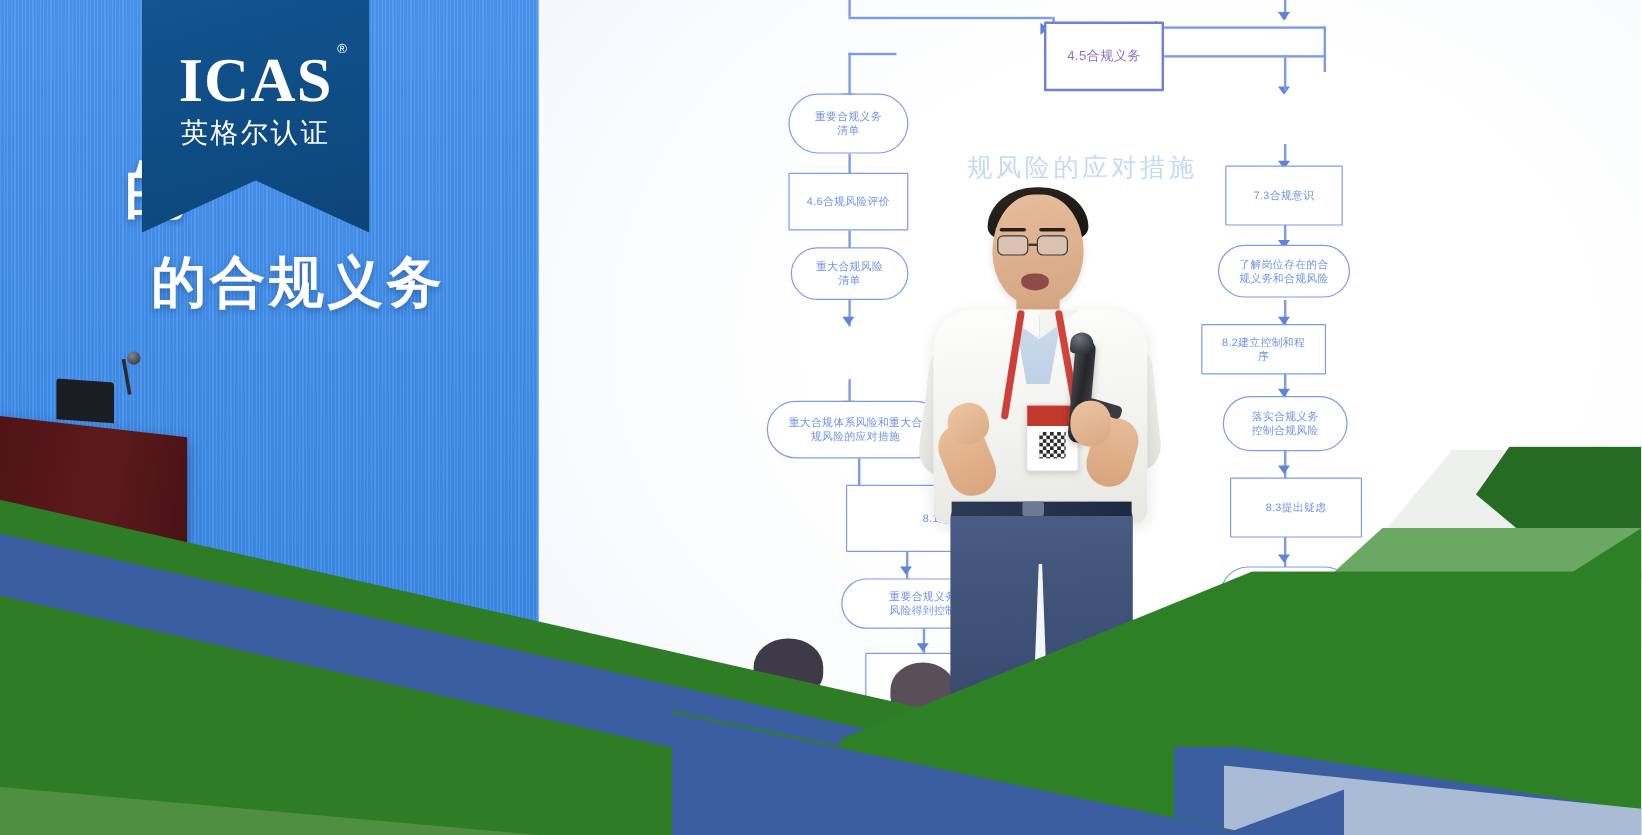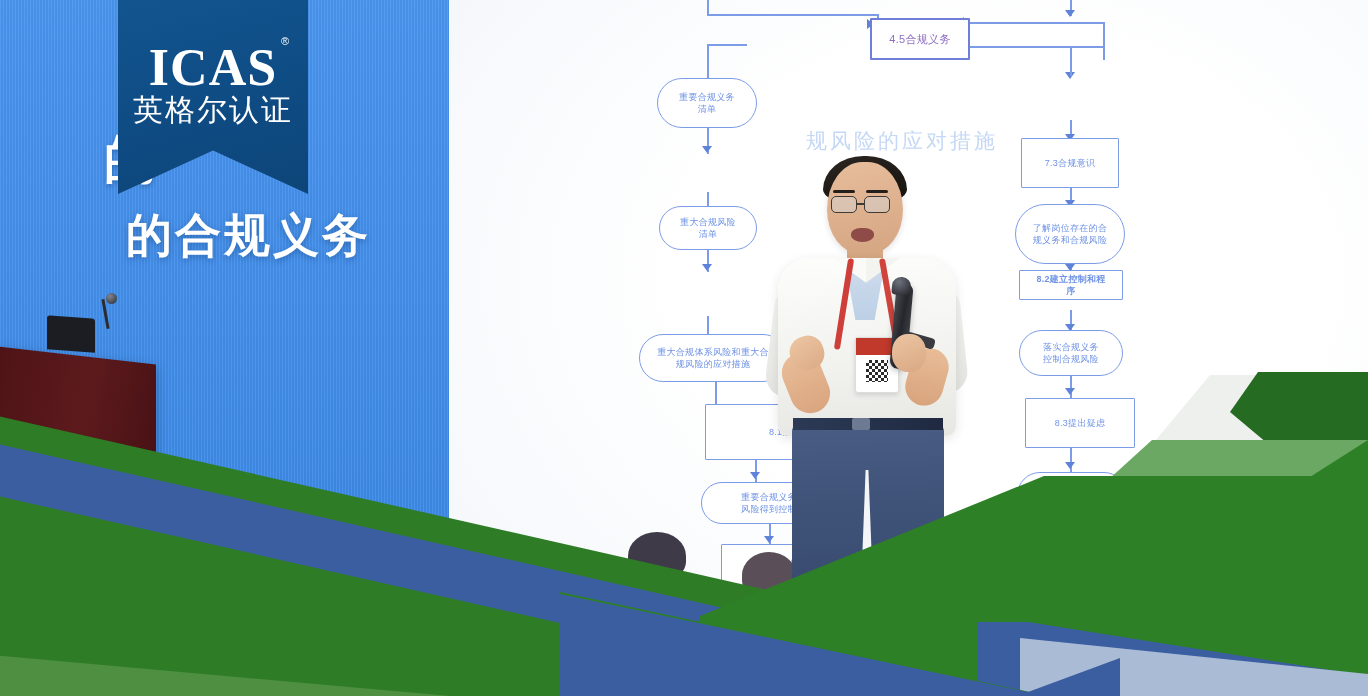--- a/index.html
+++ b/index.html
@@ -58,21 +58,21 @@
     font-family:"Liberation Serif", serif; font-weight:bold;
     font-size:52px; letter-spacing:1px; line-height:56px;
   }
   .logo-reg {
     position:absolute; left:163px; top:40px;
     color:#ffffff; font-size:11px; line-height:11px;
   }
   .logo-cn {
     position:absolute; left:0; right:0; top:100px;
     text-align:center; color:#ffffff;
-    font-size:30px; letter-spacing:2px; line-height:28px;
+    font-size:23px; letter-spacing:2px; line-height:28px;
   }
 
   
   .podium-body {
     position:absolute; left:-6px; top:346px; width:162px; height:120px;
     background:linear-gradient(100deg,#4e1316 0%,#5d1a1d 55%,#471114 100%);
     transform:skewY(6.5deg); transform-origin:left top;
     box-shadow:0 4px 12px rgba(0,0,0,.25);
   }
   .podium-top {
@@ -377,42 +377,43 @@
     <div class="fl-arrow" style="left:616px; top:264px;"></div>
     <div class="fl-edge v" style="left:621px; top:310px; height:24px;"></div>
     <div class="fl-arrow" style="left:616px; top:324px;"></div>
     <div class="fl-edge v" style="left:621px; top:374px; height:26px;"></div>
     <div class="fl-arrow" style="left:616px; top:388px;"></div>
     <div class="fl-edge v" style="left:621px; top:446px; height:28px;"></div>
     <div class="fl-arrow" style="left:616px; top:462px;"></div>
     <div class="fl-edge v" style="left:621px; top:518px; height:30px;"></div>
     <div class="fl-arrow" style="left:616px; top:534px;"></div>
 
-    <div class="node rect strong" style="left:421px; top:18px; width:100px; height:42px;">4.5合规义务</div>
+    <div class="node rect strong" style="left:421px; top:18px; width:100px; height:58px;">4.5合规义务</div>
 
     <div class="node round" style="left:208px; top:78px; width:100px; height:50px;">重要合规义务<br>清单</div>
 
+    <div class="node rect" style="left:208px; top:144px; width:100px; height:48px;">4.6合规风险评价</div>
 
     <div class="node round" style="left:210px; top:206px; width:98px; height:44px;">重大合规风险<br>清单</div>
 
 
     <div class="node round" style="left:190px; top:334px; width:148px; height:48px;">重大合规体系风险和重大合<br>规风险的应对措施</div>
 
     <div class="node rect" style="left:256px; top:404px; width:160px; height:56px;">8.1运行</div>
 
     <div class="node round" style="left:252px; top:482px; width:136px; height:42px;">重要合规义务<br>风险得到控制</div>
 
     <div class="node rect" style="left:272px; top:544px; width:112px; height:52px;">9.1监视测量<br>分析评价</div>
 
 
     <div class="node rect" style="left:572px; top:138px; width:98px; height:50px;">7.3合规意识</div>
 
-    <div class="node round" style="left:566px; top:204px; width:110px; height:60px;">了解岗位存在的合<br>规义务和合规风险</div>
-
-    <div class="node rect" style="left:570px; top:270px; width:104px; height:30px;font-weight:bold;">8.2建立控制和程<br>序</div>
+    <div class="node round" style="left:566px; top:204px; width:110px; height:44px;">了解岗位存在的合<br>规义务和合规风险</div>
+
+    <div class="node rect" style="left:552px; top:270px; width:104px; height:42px;">8.2建立控制和程<br>序</div>
 
     <div class="node round" style="left:570px; top:330px; width:104px; height:46px;">落实合规义务<br>控制合规风险</div>
 
     <div class="node rect" style="left:576px; top:398px; width:110px; height:50px;">8.3提出疑虑</div>
 
     <div class="node round" style="left:568px; top:472px; width:110px; height:46px;">疑似不合规</div>
 
     <div class="slide-title">规风险的应对措施</div>
   </div>
 

